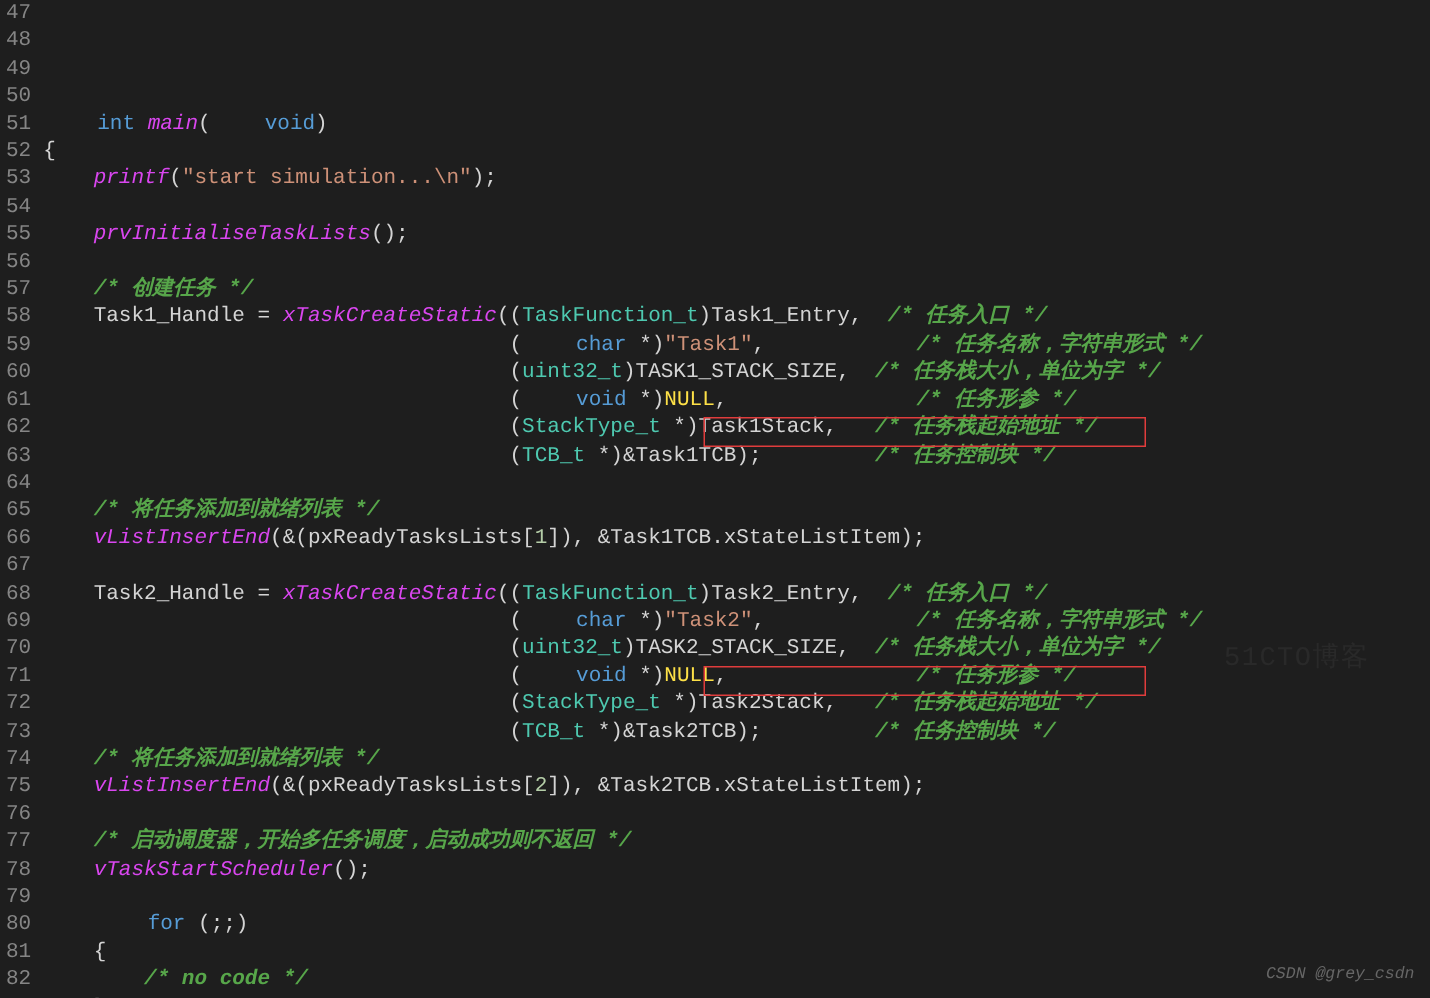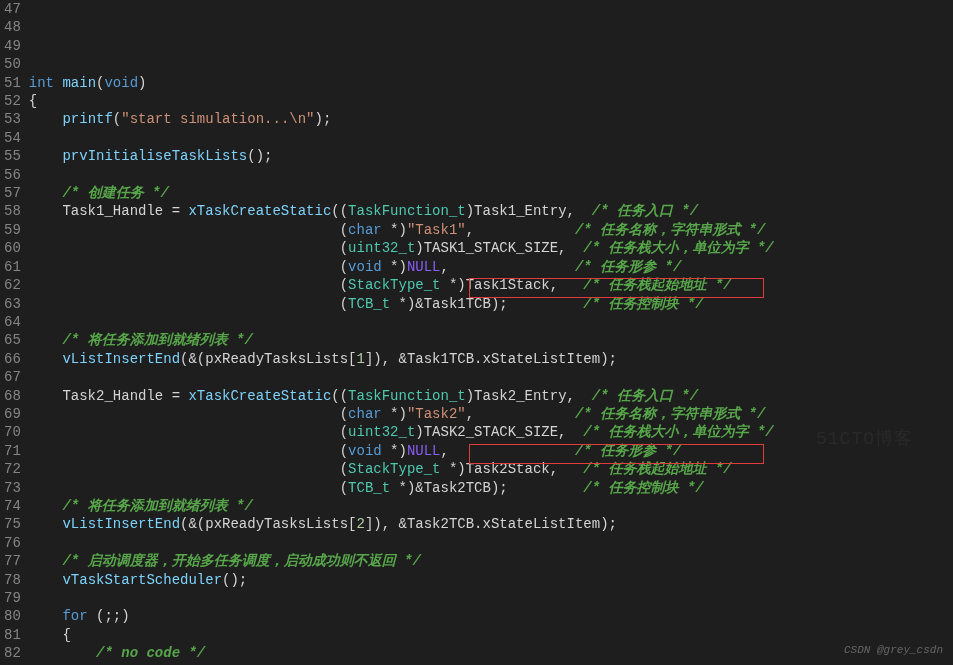--- a/index.html
+++ b/index.html
@@ -23,28 +23,28 @@
     color: #858585;
     text-align: right;
     padding: 0 8px 0 4px;
     user-select: none;
     white-space: pre;
   }
   .code {
     white-space: pre;
     position: relative;
   }
-  .kw  { color: #569cd6; }
-  .fn  { color: #7dd3fc; }
+  .kw  { color: #569cd6; margin-left: 36px; }
+  .fn  { color: #d946ef; font-style: italic; }
   .ty  { color: #4ec9b0; }
   .str { color: #ce9178; }
   .num { color: #b5cea8; }
   .cmt { color: #57a64a; font-style: italic; font-weight: bold; }
   .pln { color: #d4d4d4; }
-  .mac { color: #8b5cf6; }
+  .mac { color: #fde047; }
   .hl-box {
     position: absolute;
     border: 1px solid #e03c3c;
     pointer-events: none;
   }
   .watermark {
     position: absolute;
     bottom: 6px;
     right: 10px;
     font-size: 11px;

